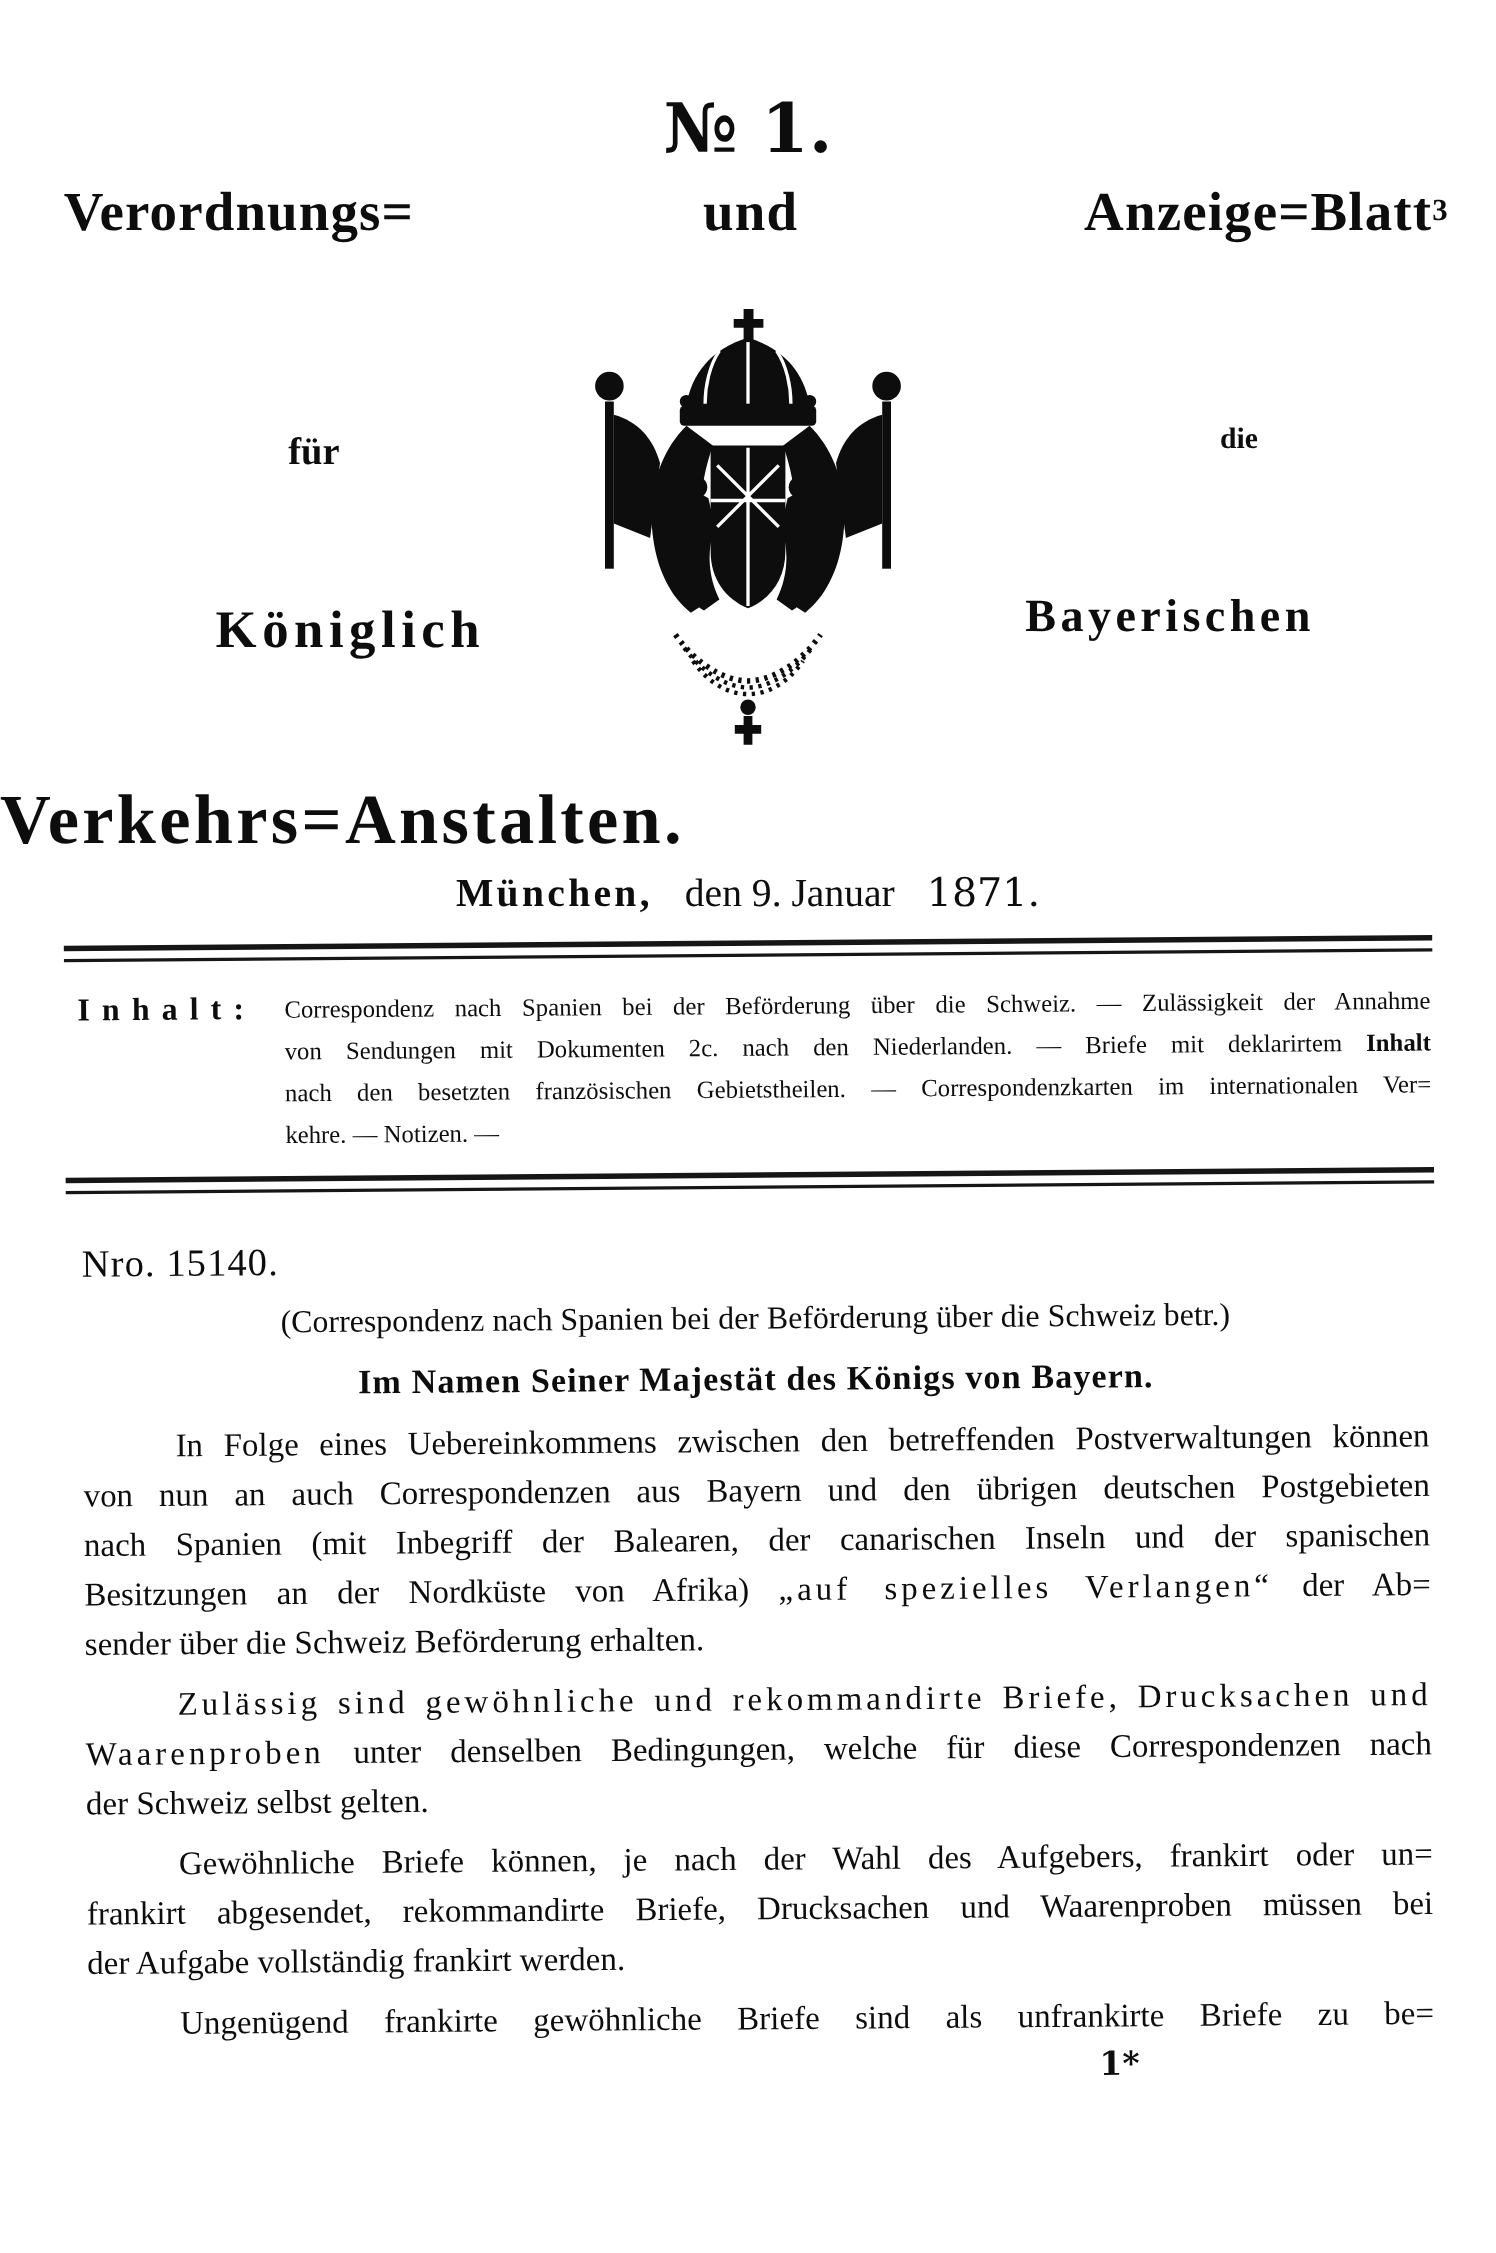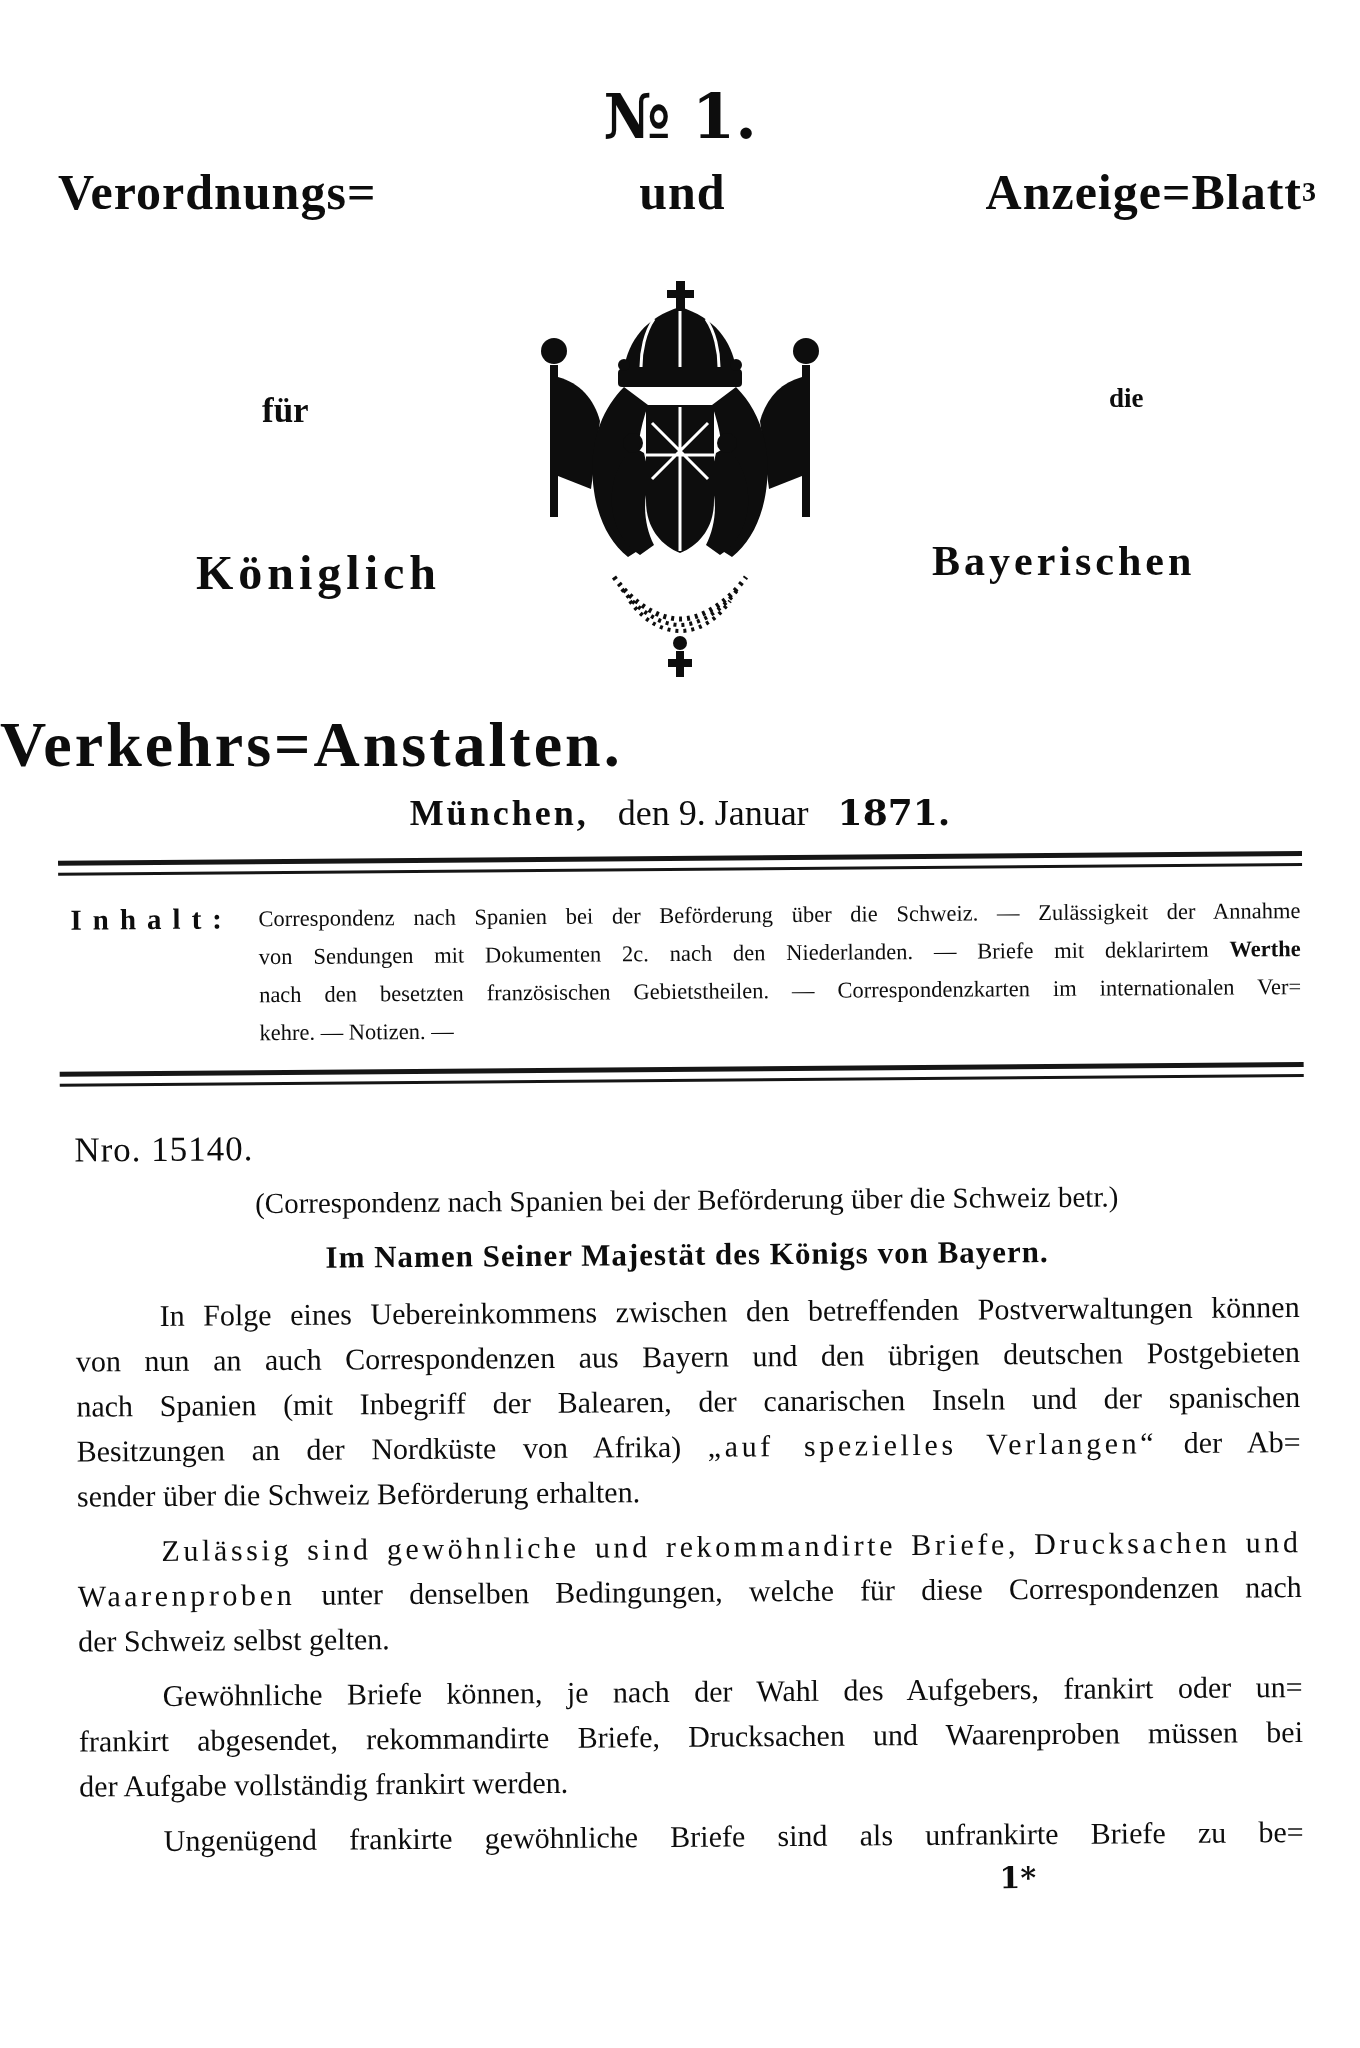--- a/index.html
+++ b/index.html
@@ -19,21 +19,21 @@
   .fuer{left:262px;top:138px;font-size:35px;}
   .die{left:1109px;top:130px;font-size:27px;}
   .koen{left:196px;top:292px;font-size:48px;letter-spacing:5px;}
   .bay{left:932px;top:284px;font-size:42px;letter-spacing:4px;}
   .arms{position:absolute;left:50%;top:26px;transform:translateX(-50%);}
 
   .subtitle{font-size:64px;font-weight:bold;letter-spacing:3px;line-height:1.0;}
   .dateline{text-align:center;font-size:36px;margin-top:14px;}
   .dl-city{font-weight:bold;letter-spacing:3px;}
   .dl-mid{margin-left:20px;}
-  .dl-year{font-weight:bold;margin-left:20px;font-family:"DejaVu Serif",serif;text-align:center;}
+  .dl-year{font-weight:normal;margin-left:20px;font-family:"DejaVu Serif",serif;text-align:center;}
 
   .tilt{transform:rotate(-0.45deg);transform-origin:660px 0;}
   .rule{margin:0 58px;height:7px;border-top:5px solid #161616;border-bottom:3px solid #161616;}
   .rule1{margin-top:22px;}
   .rule2{margin-top:18px;}
 
   .inhalt{display:flex;margin:26px 60px 0 70px;}
   .inhalt-label{flex:0 0 188px;font-size:29px;font-weight:bold;letter-spacing:11px;padding-top:2px;}
   .inhalt-text{flex:1;font-size:22.5px;line-height:38px;}
 
@@ -119,21 +119,21 @@
     </div>
   </header>
 
   <div class="tilt">
     <div class="rule rule1"></div>
 
     <section class="inhalt">
       <div class="inhalt-label">Inhalt:</div>
       <div class="inhalt-text">
           <div class="tline"><span class="">Correspondenz nach Spanien bei der Beförderung über die Schweiz. — Zulässigkeit der Annahme</span></div>
-          <div class="tline"><span class="">von Sendungen mit Dokumenten 2c. nach den Niederlanden. — Briefe mit deklarirtem </span><span class="bold">Werthe</span></div>
+          <div class="tline"><span class="">von Sendungen mit Dokumenten 2c. nach den Niederlanden. — Briefe mit deklarirtem </span><span class="bold">Inhalt</span></div>
           <div class="tline"><span class="">nach den besetzten französischen Gebietstheilen. — Correspondenzkarten im internationalen Ver=</span></div>
           <div class="tline last"><span class="">kehre. — Notizen. —</span></div>
         </div>
     </section>
 
     <div class="rule rule2"></div>
 
     <article class="article">
       <div class="nro">Nro. 15140.</div>
       <div class="subject">(Correspondenz nach Spanien bei der Beförderung über die Schweiz betr.)</div>

